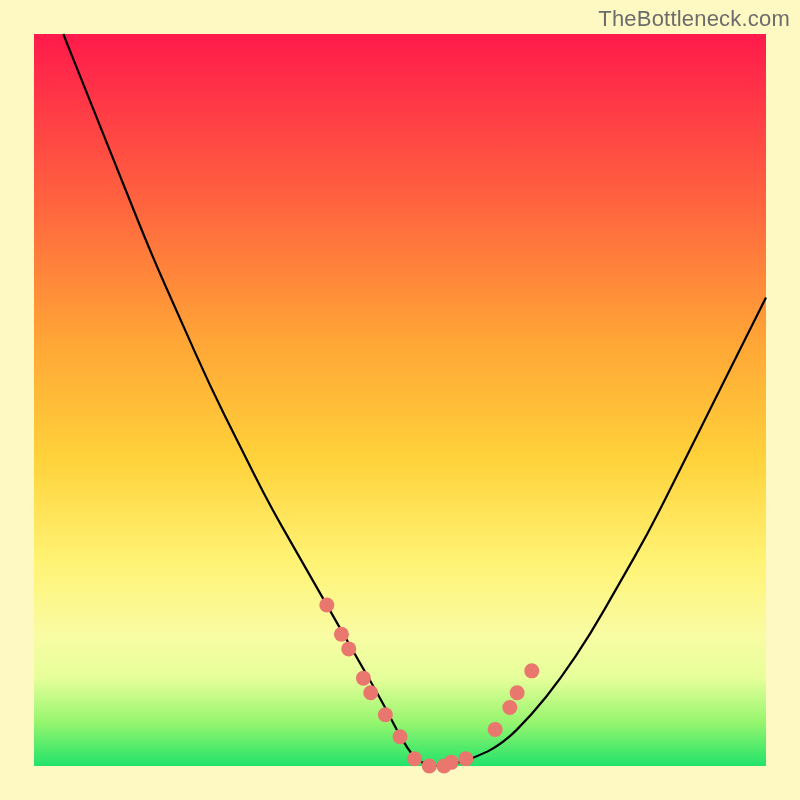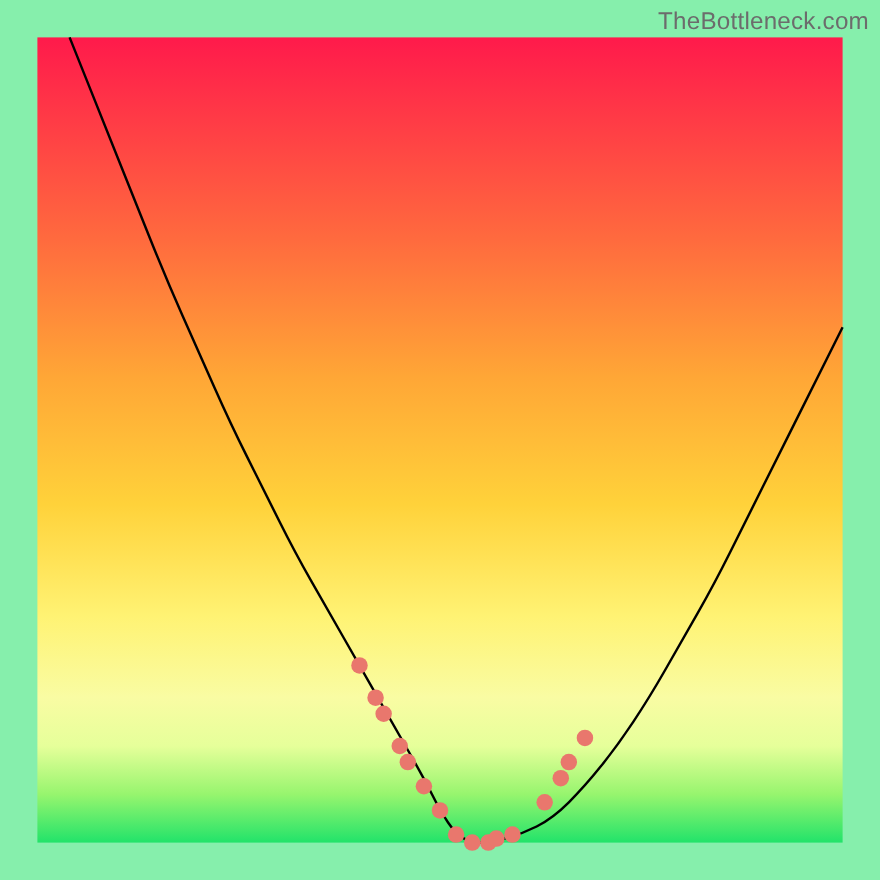--- a/index.html
+++ b/index.html
@@ -10,21 +10,21 @@
     overflow: hidden;
     background: #000;
     font-family: Arial, Helvetica, sans-serif;
   }
   .frame {
     position: absolute;
     left: 0;
     top: 0;
     width: 800px;
     height: 800px;
-    background: #86efac;
+    background: #fef9c3;
   }
   .plot-area {
     position: absolute;
     left: 34px;
     top: 34px;
     width: 732px;
     height: 732px;
     
     background: linear-gradient(to bottom,
       #ff1a4b 0%,

